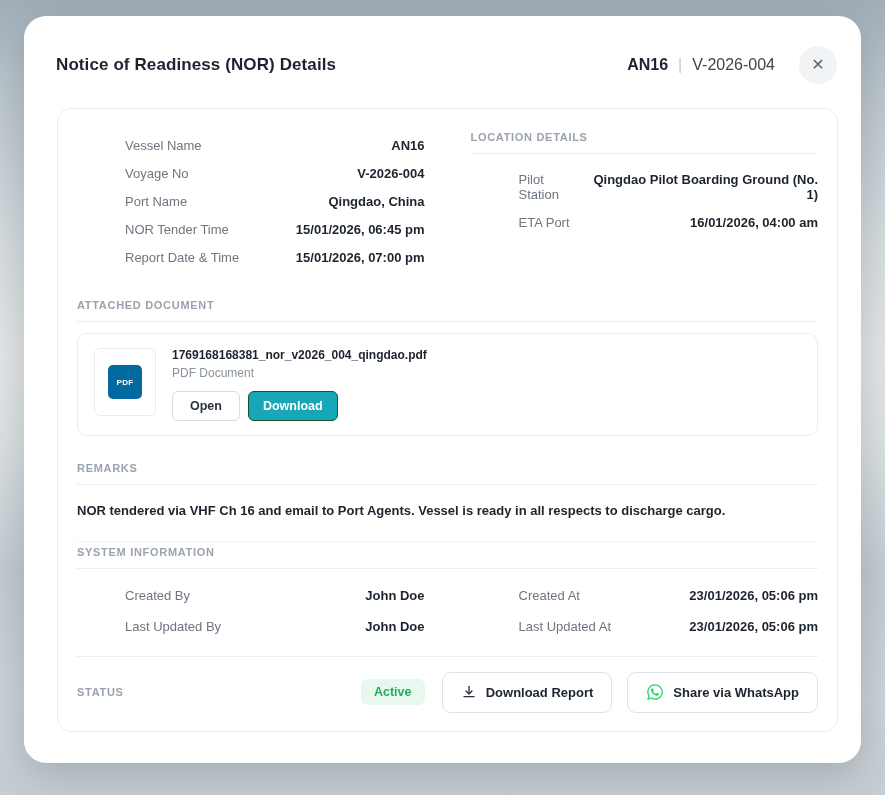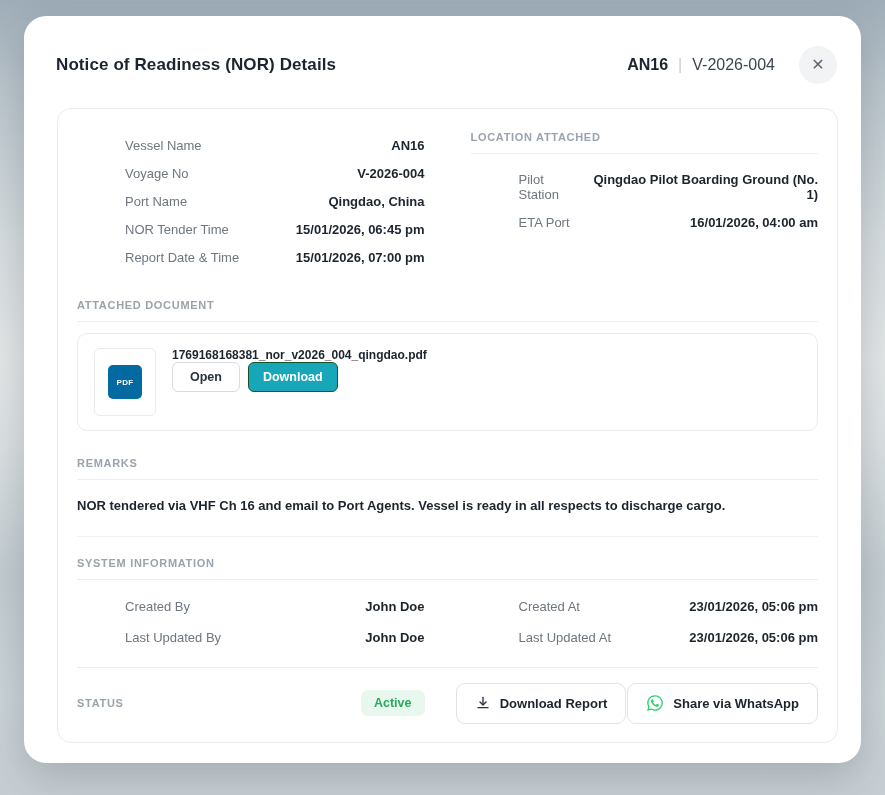--- a/index.html
+++ b/index.html
@@ -71,36 +71,36 @@
     padding: 7px 17px; font-size: 12.5px; font-weight: 600; color: #2a323e;
     cursor: pointer; font-family: inherit;
   }
   .btn-download {
     background: #17a7b8; border: 1px solid #14532d; border-radius: 6px;
     padding: 7px 14px; font-size: 12.5px; font-weight: 700; color: #ffffff;
     cursor: pointer; font-family: inherit;
   }
   .remarks-section { margin-bottom: 20px; }
   .remarks-text { font-size: 13px; font-weight: 700; color: #1c242e; padding-top: 6px; line-height: 1.45; }
-  .sysinfo-section { border-top: 1px solid #f0f2f4; padding-top: 20px; }
+  .sysinfo-section { border-top: 1px solid #f0f2f4; padding-top: 4px; }
   .sys-grid { display: grid; grid-template-columns: 1fr 1fr; column-gap: 46px; }
   .sys-grid .info-row { padding: 8px 0; }
   .card-footer {
     border-top: 1px solid #eceef1; margin-top: 14px; padding-top: 15px;
     display: flex; align-items: center; justify-content: space-between;
   }
   .status-block {
     width: calc(50% - 23px); display: flex; align-items: center; justify-content: space-between;
   }
   .status-label { font-size: 11px; font-weight: 700; color: #9aa3ad; letter-spacing: .7px; }
   .status-badge {
     background: #e9f8ef; color: #29ab5f; font-size: 12.5px; font-weight: 700;
     padding: 6px 13px; border-radius: 7px;
   }
-  .footer-actions { display: flex; gap: 1px; }
+  .footer-actions { display: flex; gap: 15px; }
   .footer-btn {
     display: flex; align-items: center; gap: 9px;
     background: #fff; border: 1px solid #dfe3e8; border-radius: 9px;
     padding: 0 18px; height: 41px; font-size: 13px; font-weight: 600; color: #1c242e;
     cursor: pointer; font-family: inherit;
   }
   .icon { display: inline-flex; align-items: center; justify-content: center; }
 </style>
 </head>
 <body>
@@ -139,40 +139,41 @@
           <span class="info-label">NOR Tender Time</span>
           <span class="info-value">15/01/2026, 06:45 pm</span>
         </div>
         <div class="info-row">
           <span class="info-label">Report Date &amp; Time</span>
           <span class="info-value">15/01/2026, 07:00 pm</span>
         </div>
       </section>
 
       <section>
-        <h2 class="sec-heading">LOCATION ATTACHED</h2>
+        <h2 class="sec-heading">LOCATION DETAILS</h2>
         <div class="info-row">
           <span class="info-label">Pilot Station</span>
           <span class="info-value">Qingdao Pilot Boarding Ground (No. 1)</span>
         </div>
         <div class="info-row">
           <span class="info-label">ETA Port</span>
           <span class="info-value">16/01/2026, 04:00 am</span>
         </div>
       </section>
     </div>
 
     <section class="doc-section">
       <h2 class="sec-heading">ATTACHED DOCUMENT</h2>
       <div class="doc-box">
         <div class="doc-thumb">
           <div class="pdf-chip">PDF</div>
         </div>
         <div>
           <div class="doc-name">1769168168381_nor_v2026_004_qingdao.pdf</div>
+          <div class="doc-type">PDF Document</div>
           <div class="doc-actions">
             <button class="btn-open">Open</button>
             <button class="btn-download">Download</button>
           </div>
         </div>
       </div>
     </section>
 
     <section class="remarks-section">
       <h2 class="sec-heading">REMARKS</h2>

